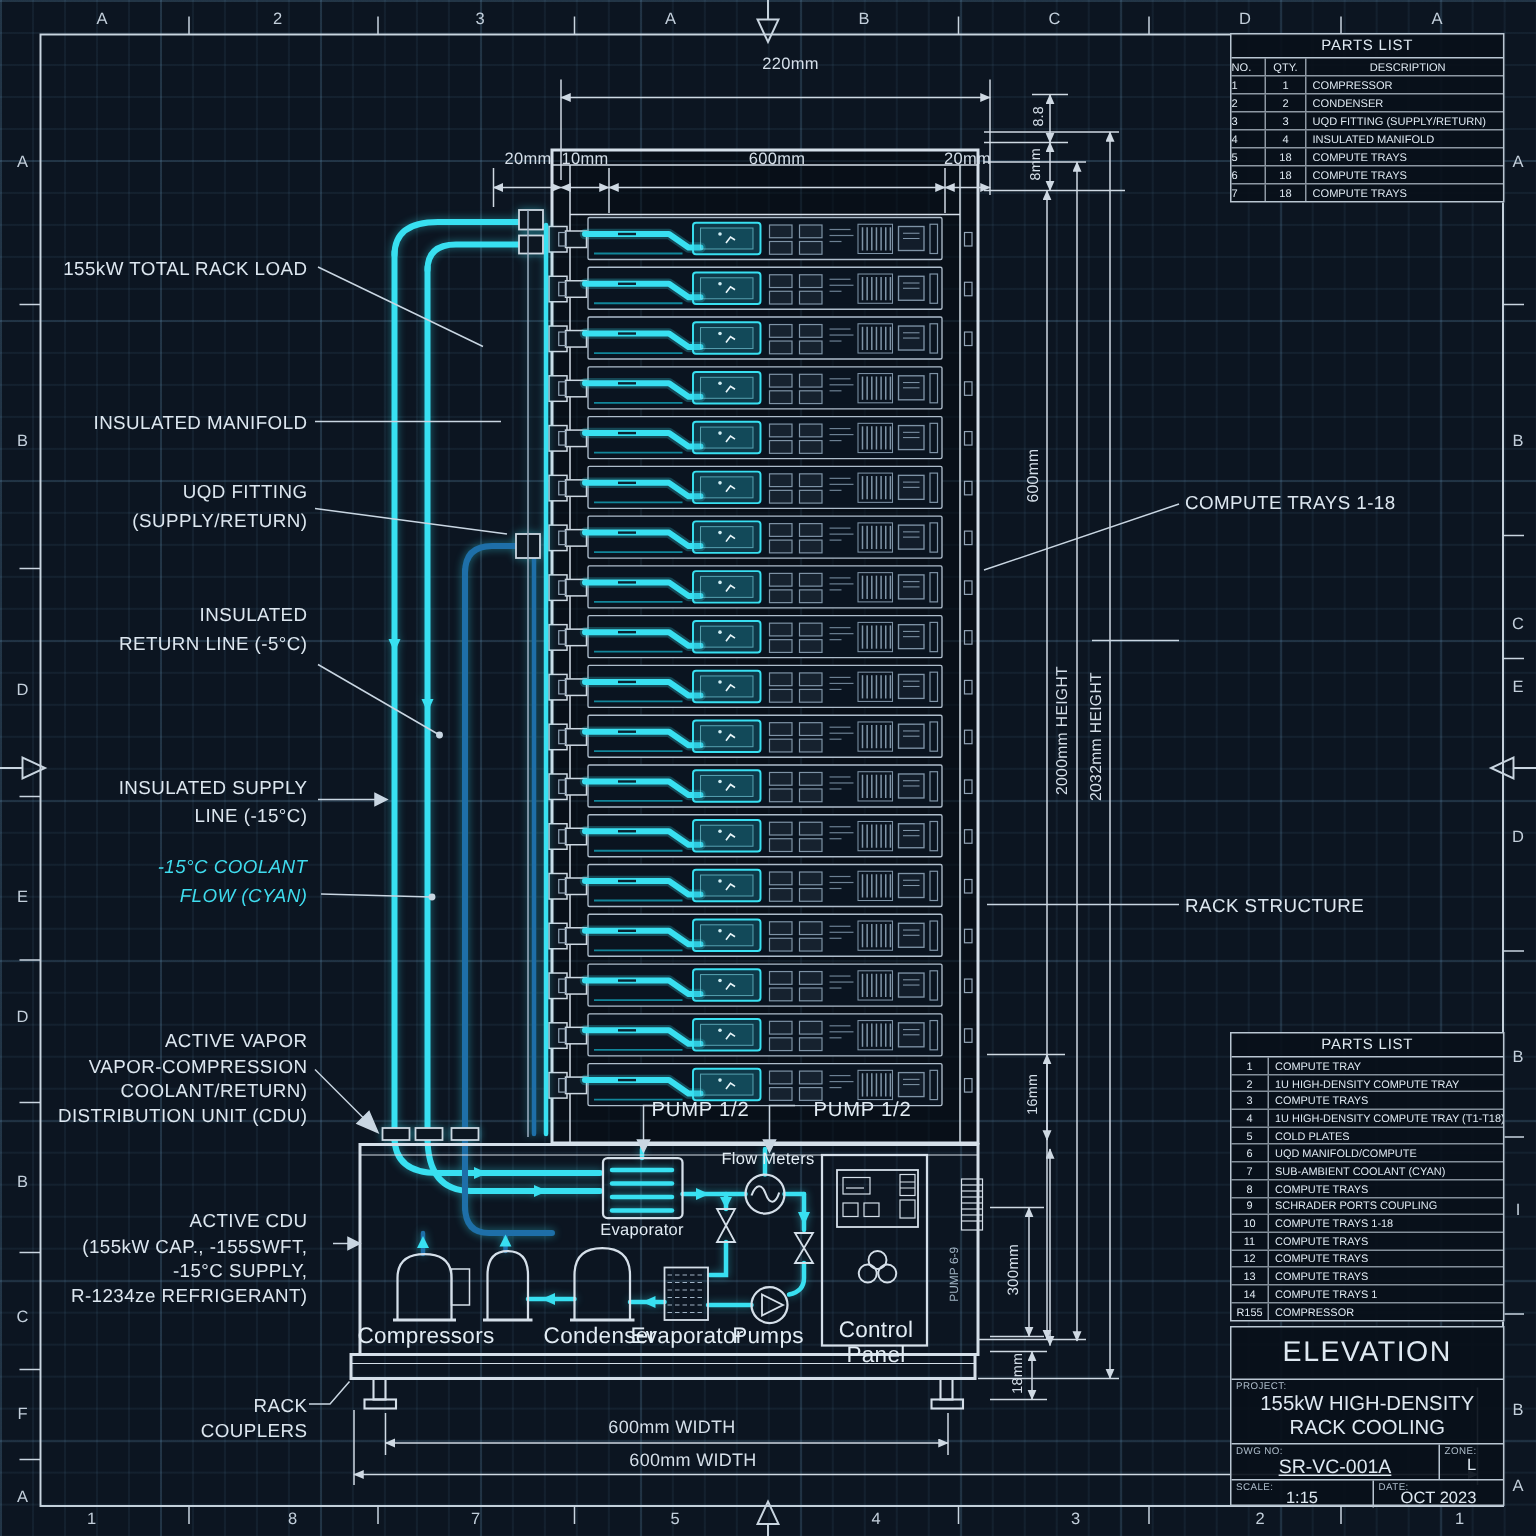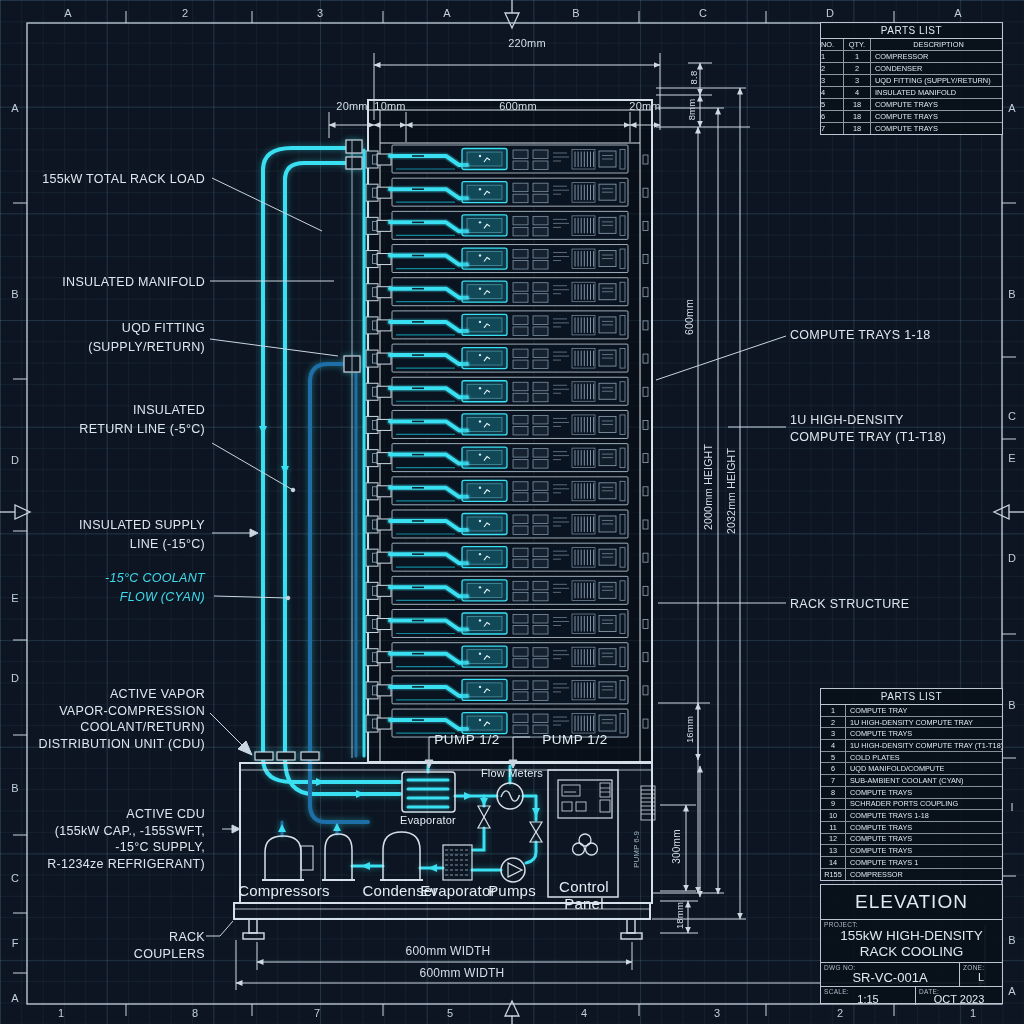--- a/index.html
+++ b/index.html
@@ -50,21 +50,21 @@
     border:1.5px solid #b9c6d2;background:rgba(9,16,26,0.92);box-sizing:border-box;}
   .tb-title{height:34px;display:flex;align-items:center;justify-content:center;
     font-size:19px;letter-spacing:1px;border-bottom:1px solid #b9c6d2;}
   .tb-project{position:relative;height:42px;border-bottom:1px solid #b9c6d2;}
   .tb-slabel{position:absolute;left:3px;top:1px;font-size:6.5px;color:#aebdcb;letter-spacing:.3px;}
   .tb-pcontent{padding-top:8px;text-align:center;font-size:13.5px;line-height:1.2;white-space:pre-line;}
   .tb-r3{display:flex;height:23px;border-bottom:1px solid #b9c6d2;}
   .tb-r4{display:flex;height:18px;}
   .tb-cell{position:relative;flex:1;display:flex;align-items:center;justify-content:center;}
   .tb-cell.bl{border-left:1px solid #b9c6d2;flex:none;}
-  .tb-dwg{font-size:13px;padding-top:6px;}
+  .tb-dwg{font-size:13px;padding-top:6px;text-decoration:underline;}
   .tb-sm{font-size:11px;padding-top:5px;}
 </style>
 </head>
 <body>
 
 <div id="stage">
 
 <svg width="1024" height="1024" viewBox="0 0 1024 1024">
   <defs>
     <marker id="ar" markerWidth="9" markerHeight="8" refX="6.5" refY="3" orient="auto-start-reverse" markerUnits="userSpaceOnUse">
@@ -1015,22 +1015,20 @@
 COOLANT/RETURN)
 DISTRIBUTION UNIT (CDU)</div>
 <div class="lbl r tight" style="left:25px;top:806px;width:180px;">ACTIVE CDU
 (155kW CAP., -155SWFT,
 -15°C SUPPLY,
 R-1234ze REFRIGERANT)</div>
 <div class="lbl r tight" style="left:100px;top:929px;width:105px;">RACK
 COUPLERS</div>
 
 <div class="lbl" style="left:790px;top:326px;width:200px;">COMPUTE TRAYS 1-18</div>
-<div class="lbl tight" style="left:790px;top:412px;width:200px;">1U HIGH-DENSITY
-COMPUTE TRAY (T1-T18)</div>
 <div class="lbl" style="left:790px;top:595px;width:200px;">RACK STRUCTURE</div>
 
 <div class="dim" style="left:489px;top:37px;width:76px;">220mm</div>
 <div class="dim" style="left:329px;top:100px;width:46px;">20mm</div>
 <div class="dim" style="left:368px;top:100px;width:44px;">10mm</div>
 <div class="dim" style="left:490px;top:100px;width:56px;">600mm</div>
 <div class="dim" style="left:622px;top:100px;width:46px;">20mm</div>
 <div class="dim sm rot" style="left:681px;top:72px;width:24px;">8.8</div>
 <div class="dim sm rot" style="left:671px;top:104px;width:40px;">8mm</div>
 <div class="dim rot" style="left:664px;top:311px;width:50px;font-size:10.5px;">600mm</div>

